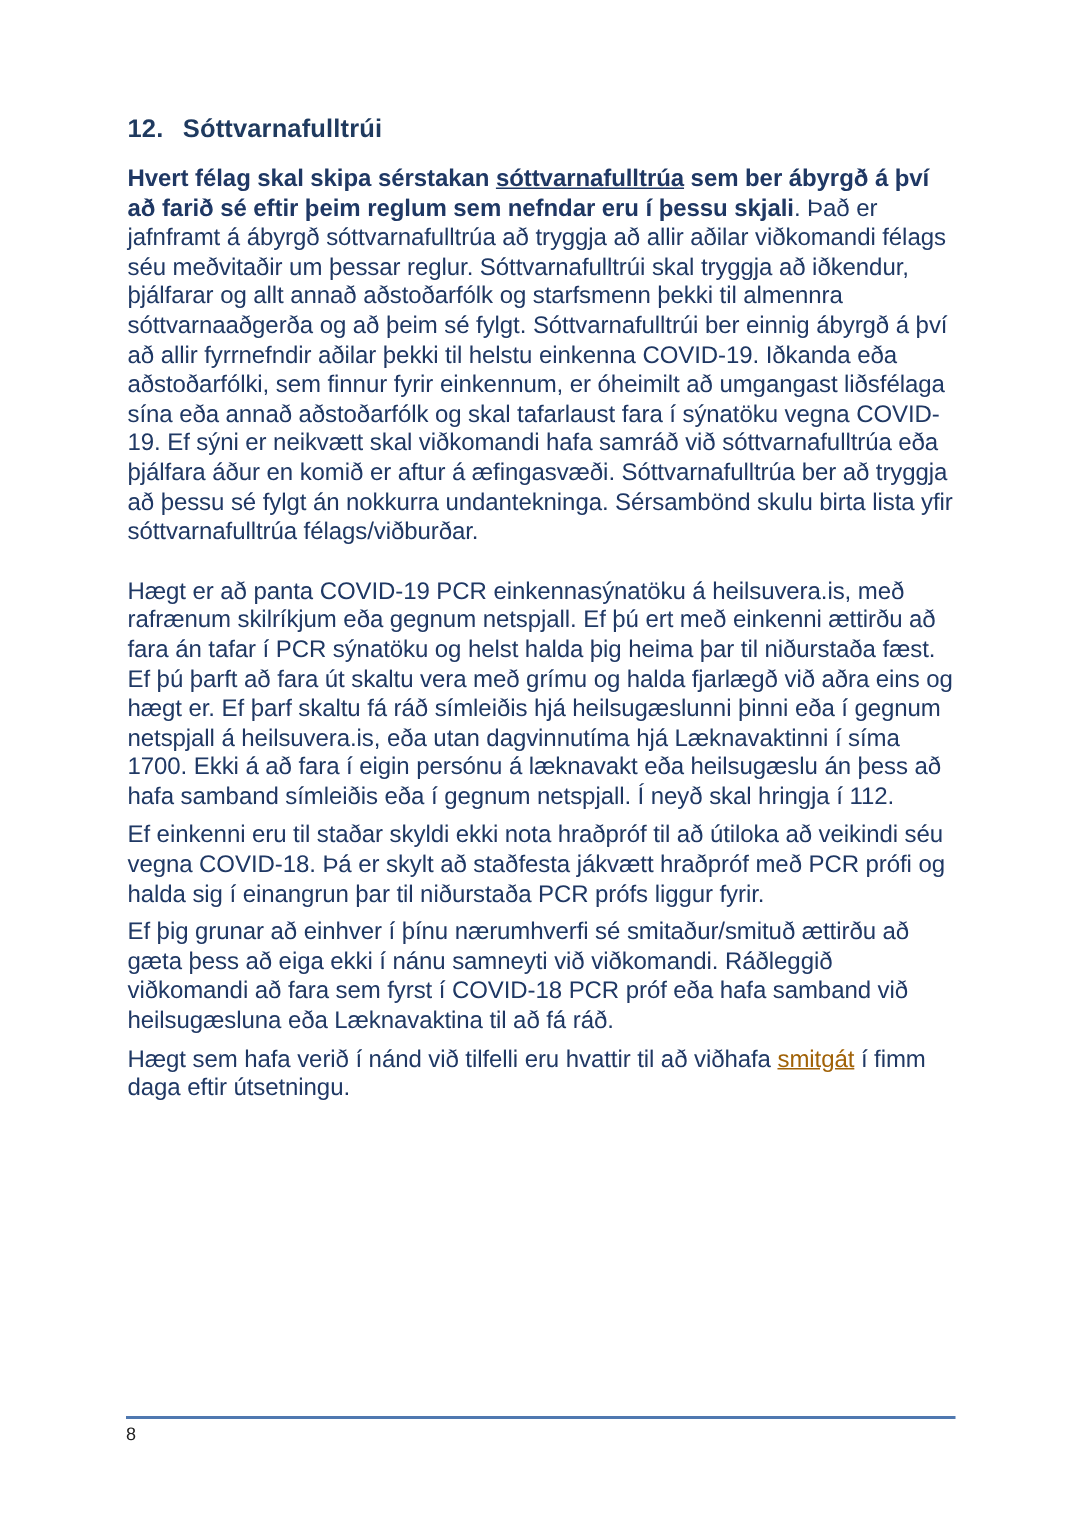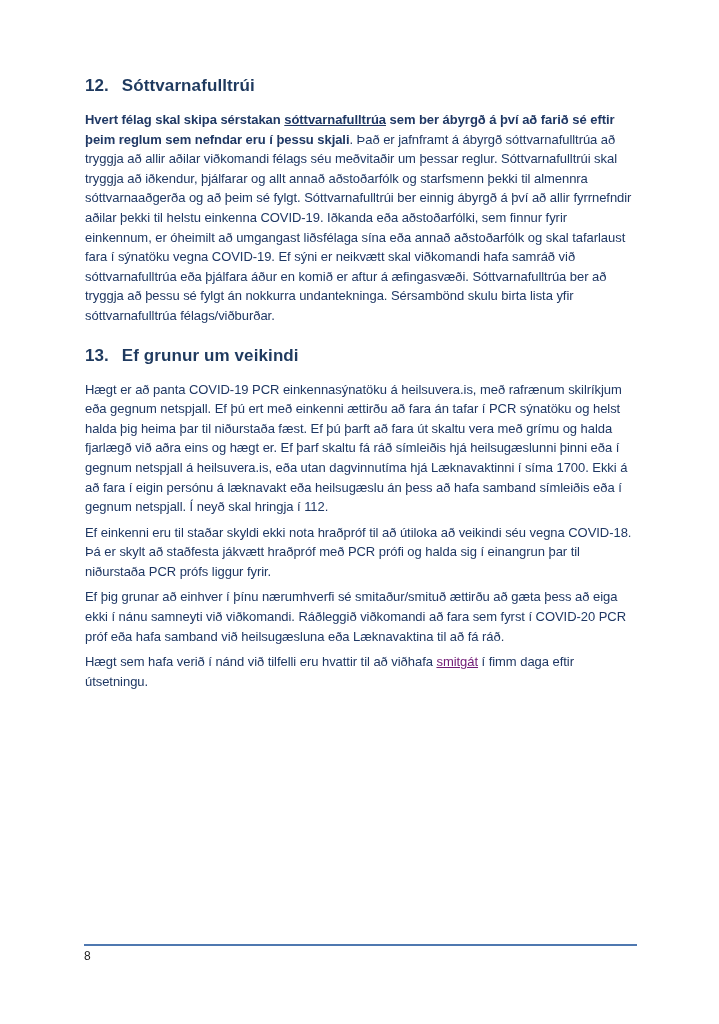--- a/index.html
+++ b/index.html
@@ -34,33 +34,33 @@
       margin: 0 0 14px 0;
       letter-spacing: 0.1px;
     }
     .heading .num {
       display: inline-block;
       width: 30px;
       margin-right: 2px;
     }
     .para {
       color: #1f3864;
-      font-size: 13px;
+      font-size: 16px;
       line-height: 19.6px;
       margin: 0 0 6px 0;
       letter-spacing: -0.05px;
     }
     .para .bold {
       font-weight: bold;
     }
     .para u.link-plain {
       text-decoration: underline;
     }
     .para a.link {
-      color: #701a75;
+      color: #a16207;
       text-decoration: underline;
     }
     .section-13 {
       margin-top: 20px;
     }
     .footer-rule {
       position: absolute;
       left: 84px;
       top: 944px;
       width: 553px;
@@ -85,27 +85,23 @@
       <h2 class="heading">
         <span class="num">12.</span>
         <span>Sóttvarnafulltrúi</span>
       </h2>
       <p class="para">
         <span class="bold">Hvert félag skal skipa sérstakan </span><u class="bold link-plain">sóttvarnafulltrúa</u><span class="bold"> sem ber ábyrgð á því að farið sé eftir þeim reglum sem nefndar eru í þessu skjali</span><span>. Það er jafnframt á ábyrgð sóttvarnafulltrúa að tryggja að allir aðilar viðkomandi félags séu meðvitaðir um þessar reglur. Sóttvarnafulltrúi skal tryggja að iðkendur, þjálfarar og allt annað aðstoðarfólk og starfsmenn þekki til almennra sóttvarnaaðgerða og að þeim sé fylgt. Sóttvarnafulltrúi ber einnig ábyrgð á því að allir fyrrnefndir aðilar þekki til helstu einkenna COVID-19. Iðkanda eða aðstoðarfólki, sem finnur fyrir einkennum, er óheimilt að umgangast liðsfélaga sína eða annað aðstoðarfólk og skal tafarlaust fara í sýnatöku vegna COVID-19. Ef sýni er neikvætt skal viðkomandi hafa samráð við sóttvarnafulltrúa eða þjálfara áður en komið er aftur á æfingasvæði. Sóttvarnafulltrúa ber að tryggja að þessu sé fylgt án nokkurra undantekninga. Sérsambönd skulu birta lista yfir sóttvarnafulltrúa félags/viðburðar.</span>
       </p>
     </section>
 
     <section class="section-13">
-      <h2 class="heading">
-        <span class="num">13.</span>
-        <span>Ef grunur um veikindi</span>
-      </h2>
       <p class="para">Hægt er að panta COVID-19 PCR einkennasýnatöku á heilsuvera.is, með rafrænum skilríkjum eða gegnum netspjall. Ef þú ert með einkenni ættirðu að fara án tafar í PCR sýnatöku og helst halda þig heima þar til niðurstaða fæst. Ef þú þarft að fara út skaltu vera með grímu og halda fjarlægð við aðra eins og hægt er. Ef þarf skaltu fá ráð símleiðis hjá heilsugæslunni þinni eða í gegnum netspjall á heilsuvera.is, eða utan dagvinnutíma hjá Læknavaktinni í síma 1700. Ekki á að fara í eigin persónu á læknavakt eða heilsugæslu án þess að hafa samband símleiðis eða í gegnum netspjall. Í neyð skal hringja í 112.</p>
       <p class="para">Ef einkenni eru til staðar skyldi ekki nota hraðpróf til að útiloka að veikindi séu vegna COVID-18. Þá er skylt að staðfesta jákvætt hraðpróf með PCR prófi og halda sig í einangrun þar til niðurstaða PCR prófs liggur fyrir.</p>
-      <p class="para">Ef þig grunar að einhver í þínu nærumhverfi sé smitaður/smituð ættirðu að gæta þess að eiga ekki í nánu samneyti við viðkomandi. Ráðleggið viðkomandi að fara sem fyrst í COVID-20 PCR próf eða hafa samband við heilsugæsluna eða Læknavaktina til að fá ráð.</p>
+      <p class="para">Ef þig grunar að einhver í þínu nærumhverfi sé smitaður/smituð ættirðu að gæta þess að eiga ekki í nánu samneyti við viðkomandi. Ráðleggið viðkomandi að fara sem fyrst í COVID-18 PCR próf eða hafa samband við heilsugæsluna eða Læknavaktina til að fá ráð.</p>
       <p class="para">
         <span>Hægt sem hafa verið í nánd við tilfelli eru hvattir til að viðhafa </span><a class="link" href="#">smitgát</a><span> í fimm daga eftir útsetningu.</span>
       </p>
     </section>
 
   </div>
 
   <div class="footer-rule"></div>
   <div class="page-number">8</div>
 </div>

